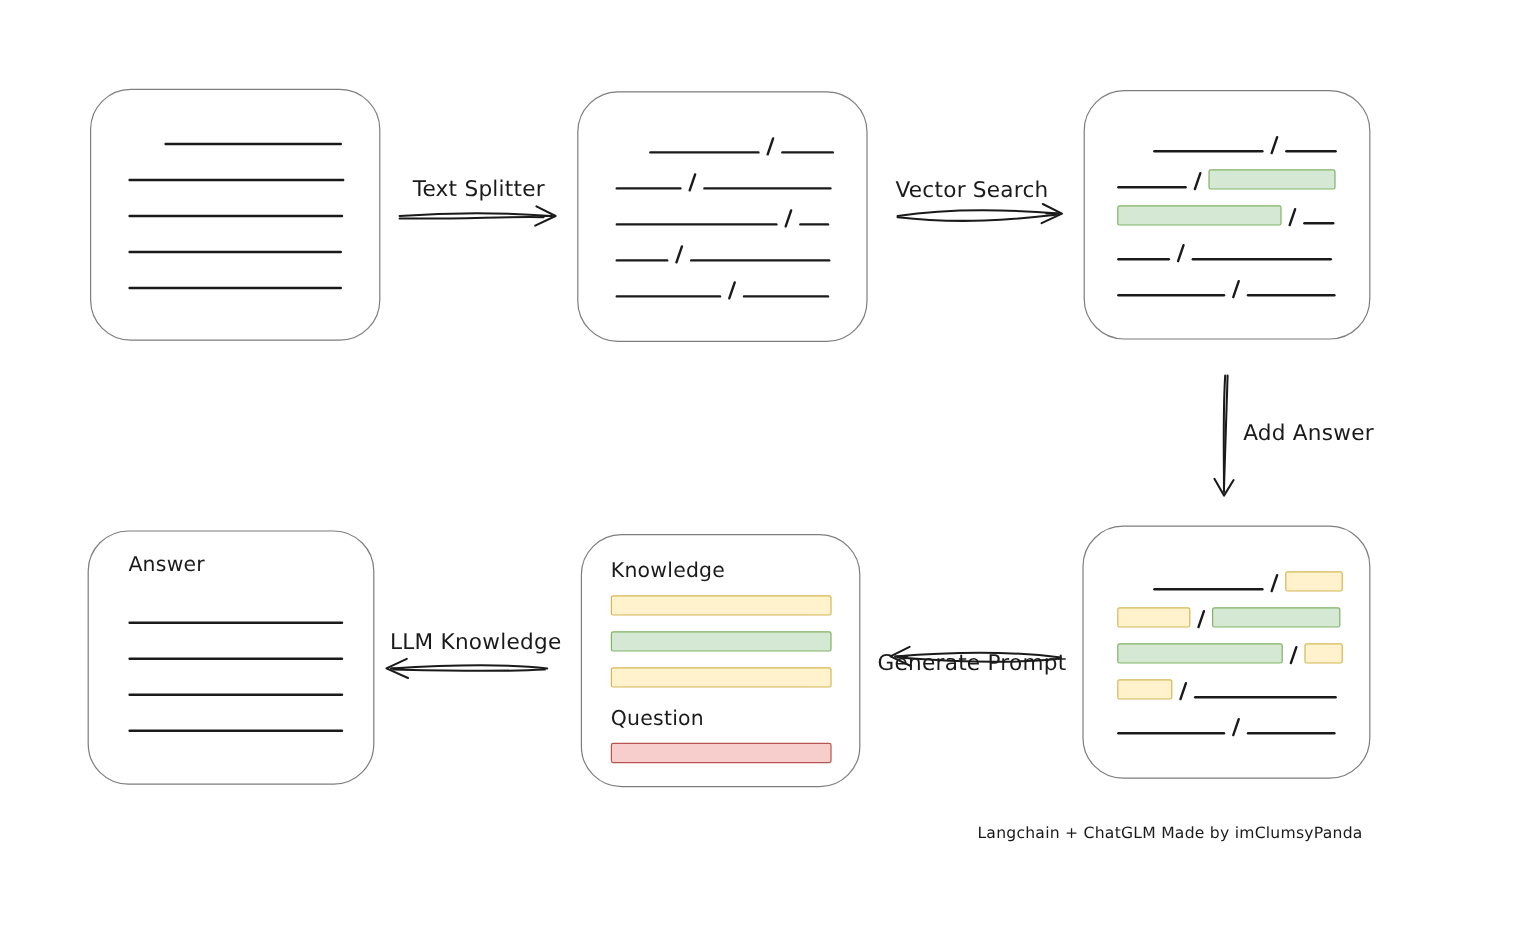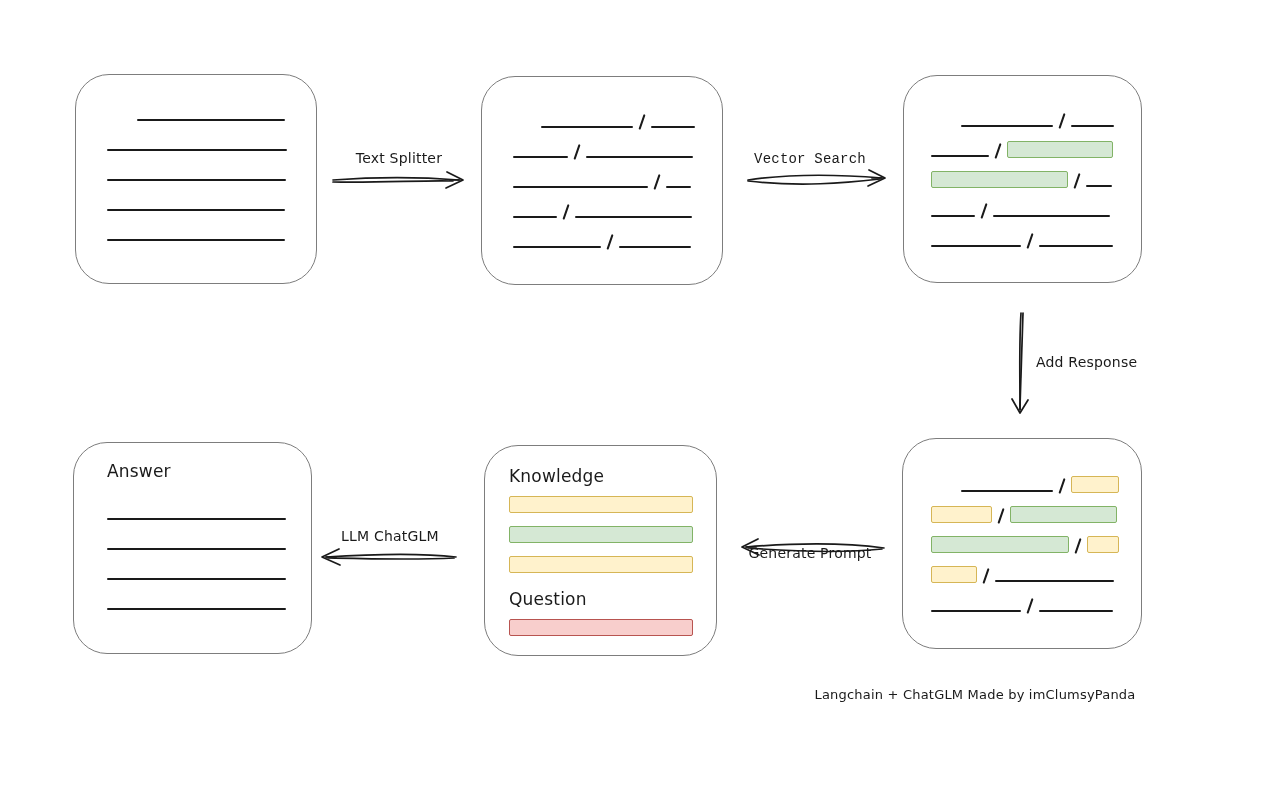--- a/index.html
+++ b/index.html
@@ -89,21 +89,21 @@
     fill: none;
     stroke: var(--ink);
     stroke-width: 1.7;
     stroke-linecap: round;
     stroke-linejoin: round;
   }
 
   
   .flabel {
     position: absolute;
-    font-size: 14px;
+    font-size: 18px;
     line-height: 20px;
     color: var(--ink);
     white-space: nowrap;
     letter-spacing: 0.2px;
   }
   .flabel.centered { text-align: center; }
 
   .caption {
     position: absolute;
     left: 775px; top: 687px;
@@ -274,23 +274,23 @@
       <div class="boxlabel">Knowledge</div>
       <div class="bar yellow"></div>
       <div class="bar green"></div>
       <div class="bar yellow"></div>
       <div class="boxlabel">Question</div>
       <div class="bar red"></div>
     </div>
 
   <div class="flabel centered" style="left:333px; top:148px; width:132px;">Text Splitter</div>
 
-  <div class="flabel centered" style="left:740px; top:149px; width:140px;font-family:Liberation Mono, monospace;">Vector Search</div>
-
-  <div class="flabel" style="left:1036px; top:352px;">Add Response</div>
+  <div class="flabel centered" style="left:740px; top:149px; width:140px;">Vector Search</div>
+
+  <div class="flabel" style="left:1036px; top:352px;">Add Answer</div>
 
   <div class="flabel centered" style="left:730px; top:519px; width:160px;margin-top:24px;">Generate Prompt</div>
 
-  <div class="flabel centered" style="left:325px; top:526px; width:130px;">LLM ChatGLM</div>
+  <div class="flabel centered" style="left:325px; top:526px; width:130px;">LLM Knowledge</div>
 
   <div class="caption">Langchain + ChatGLM Made by imClumsyPanda</div>
 
 </div>
 
 </body></html>

